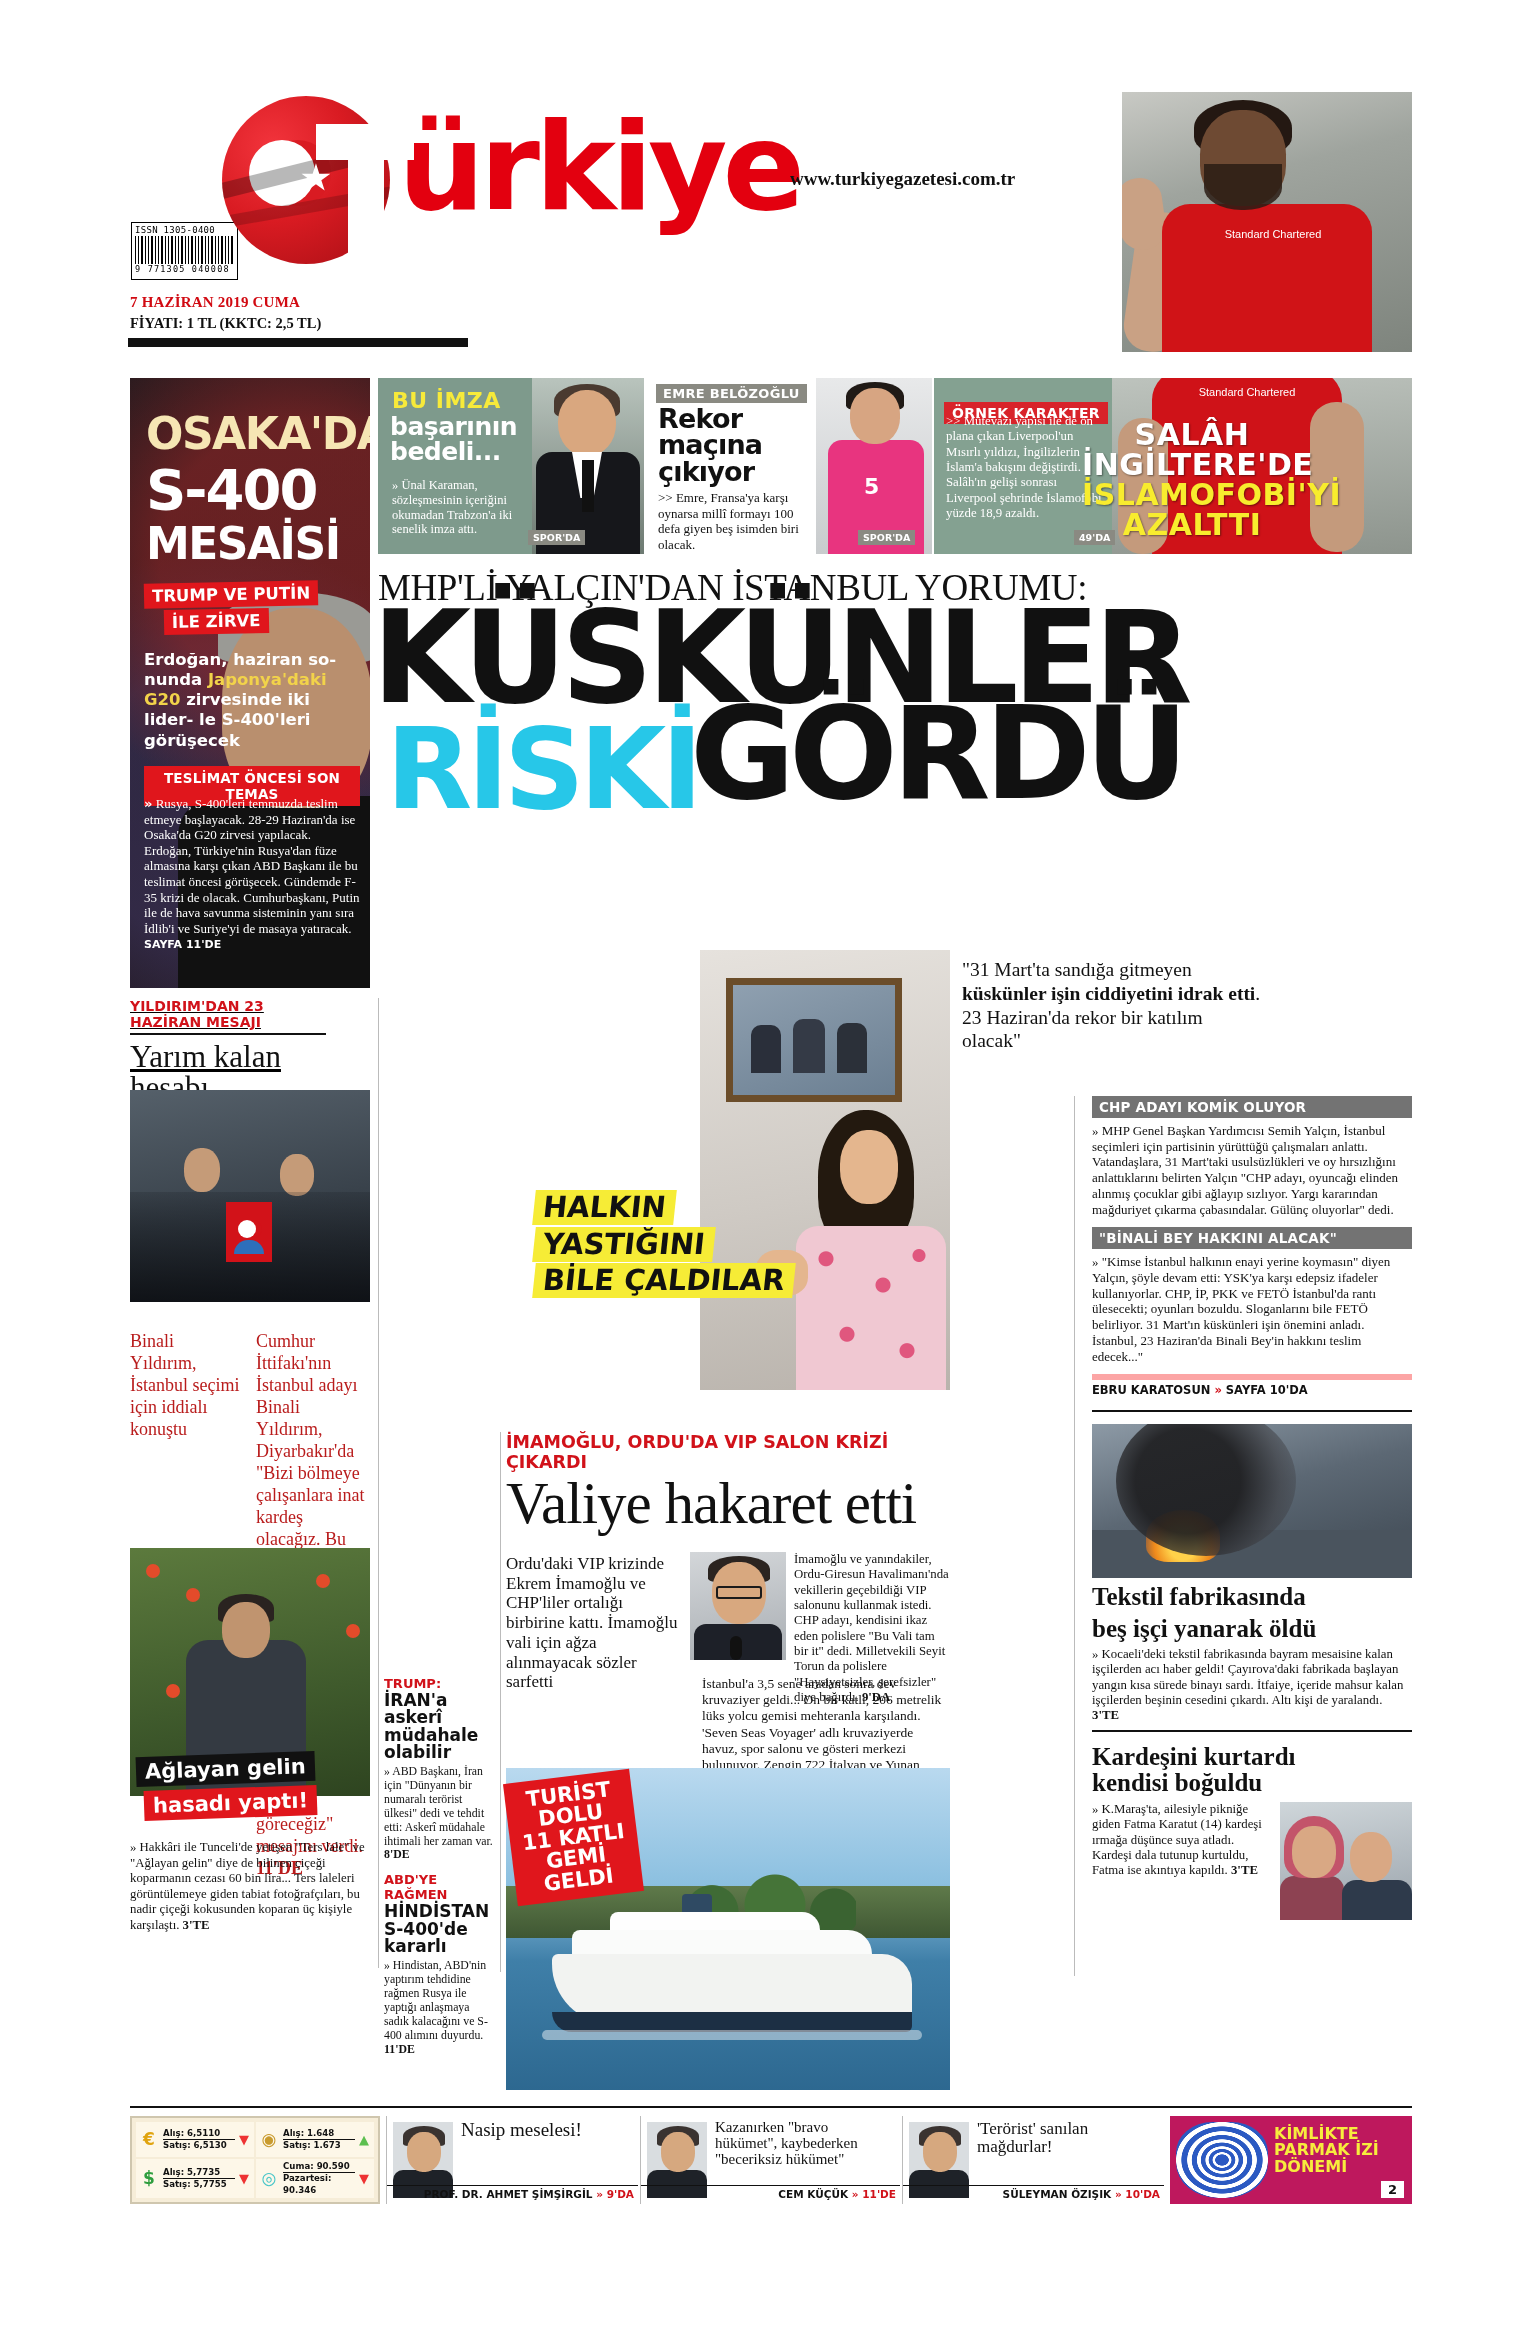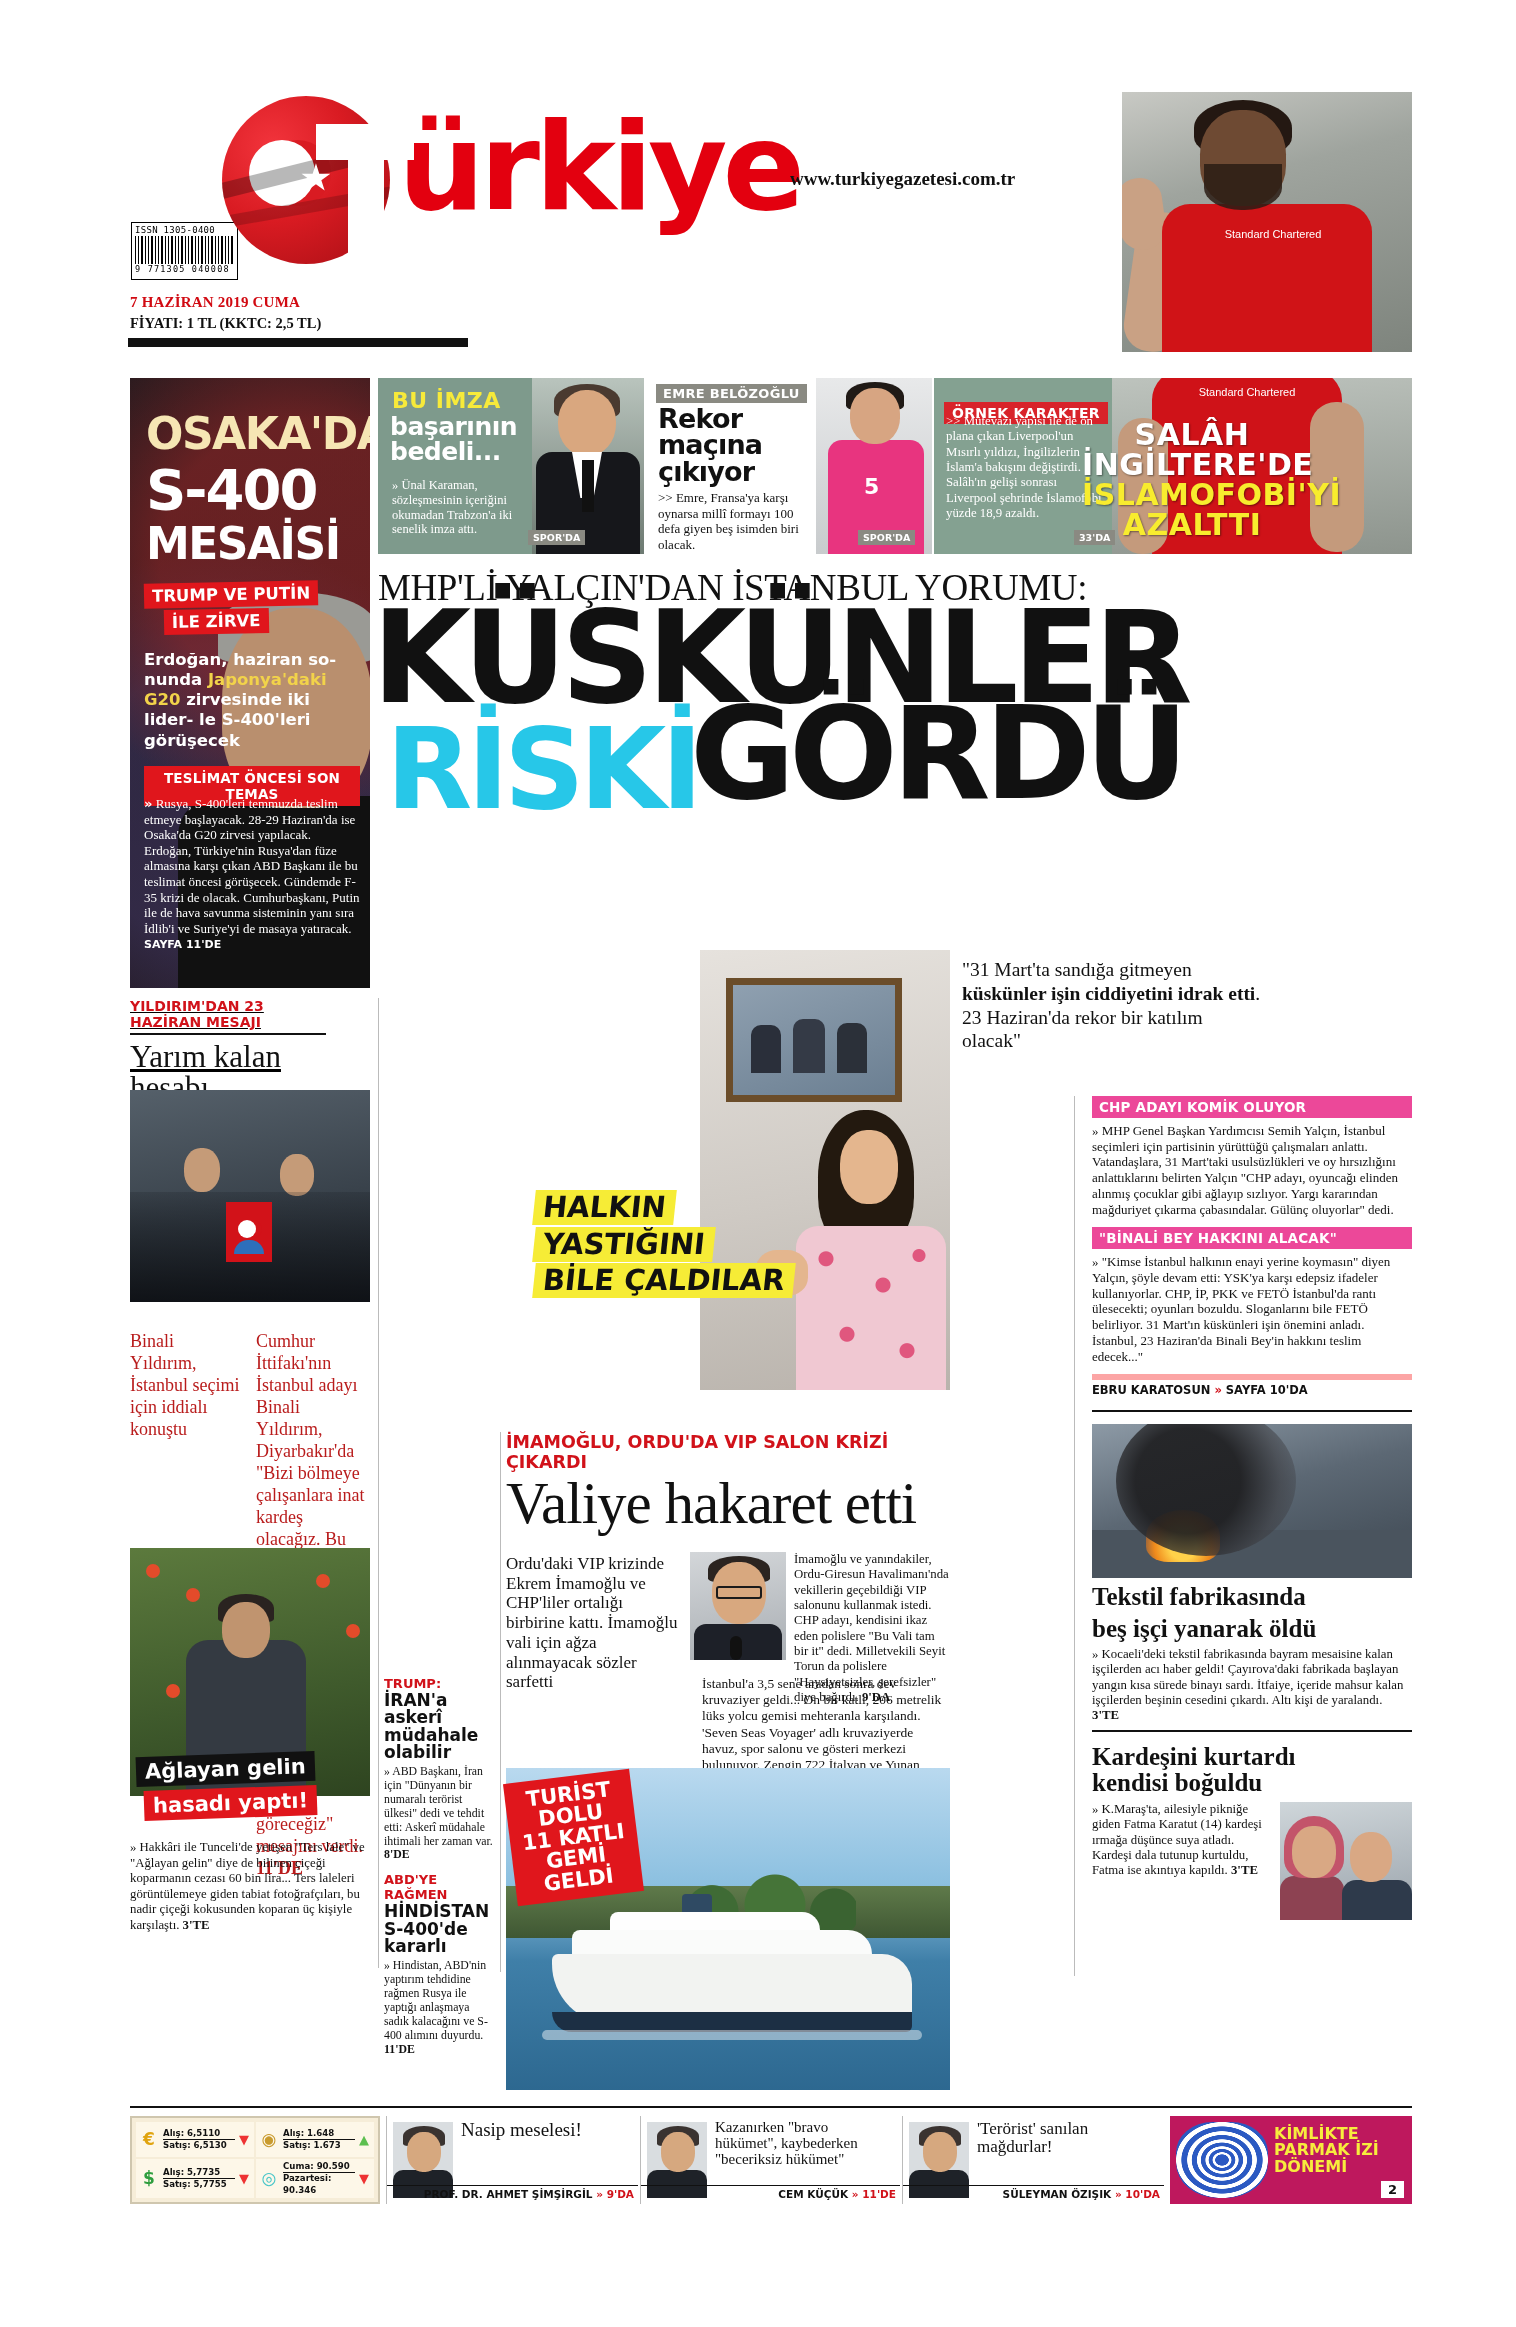--- a/index.html
+++ b/index.html
@@ -334,21 +334,21 @@
   .main-quote b{ font-weight:bold; }
 
   .main-caption{
     position:absolute; left:506px; top:1378px; width:444px; height:42px;
     background:#8d8d86; color:#fff; padding:4px 8px;
     font-family:"DejaVu Sans",sans-serif; font-weight:bold; font-size:11.5px; line-height:1.3;
   }
 
   
   .sb-band{
-    background:#ec4899; color:#fff; font-family:"DejaVu Sans",sans-serif; font-weight:bold;
+    background:#737373; color:#fff; font-family:"DejaVu Sans",sans-serif; font-weight:bold;
     font-size:13.5px; padding:3px 7px; letter-spacing:.2px;
   }
   .sb-body{
     font-family:"Liberation Serif",serif; font-size:13px; color:#111; line-height:1.21; margin-top:5px;
   }
   .rightcol{ position:absolute; left:1092px; top:1096px; width:320px; }
   .rc-block{ margin-bottom:10px; }
   .rc-footer{
     border-top:6px solid #fca5a5; margin-top:6px; padding-top:3px;
     font-family:"DejaVu Sans",sans-serif; font-weight:bold; font-size:11.5px; color:#111;
@@ -571,21 +571,21 @@
 
     <div class="teaser teaser-ornek">
       <div class="salah-hero">
         <div class="sh-body"></div>
         <div class="sh-sponsor">Standard Chartered</div>
         <div class="sh-arm"></div>
         <div class="sh-arm2"></div>
       </div>
       <div class="kicker-red" style="left:10px;top:24px;">ÖRNEK KARAKTER</div>
       <div class="ornek-body">&gt;&gt; Mütevazı yapısı ile de ön plana çıkan Liverpool'un Mısırlı yıldızı, İngilizlerin İslam'a bakışını değiştirdi. Salâh'ın gelişi sonrası Liverpool şehrinde İslamofobi yüzde 18,9 azaldı.</div>
-      <div class="page-ref-sm" style="left:140px;top:152px;">33'DA</div>
+      <div class="page-ref-sm" style="left:140px;top:152px;">49'DA</div>
       <div class="salah-kicker-block">
         <div class="sk-1">SALÂH</div>
         <div class="sk-2">İNGİLTERE'DE</div>
         <div class="sk-3">İSLAMOFOBİ'Yİ</div>
         <div class="sk-4">AZALTTI</div>
       </div>
     </div>
   </div>
 
   <div class="osaka">

